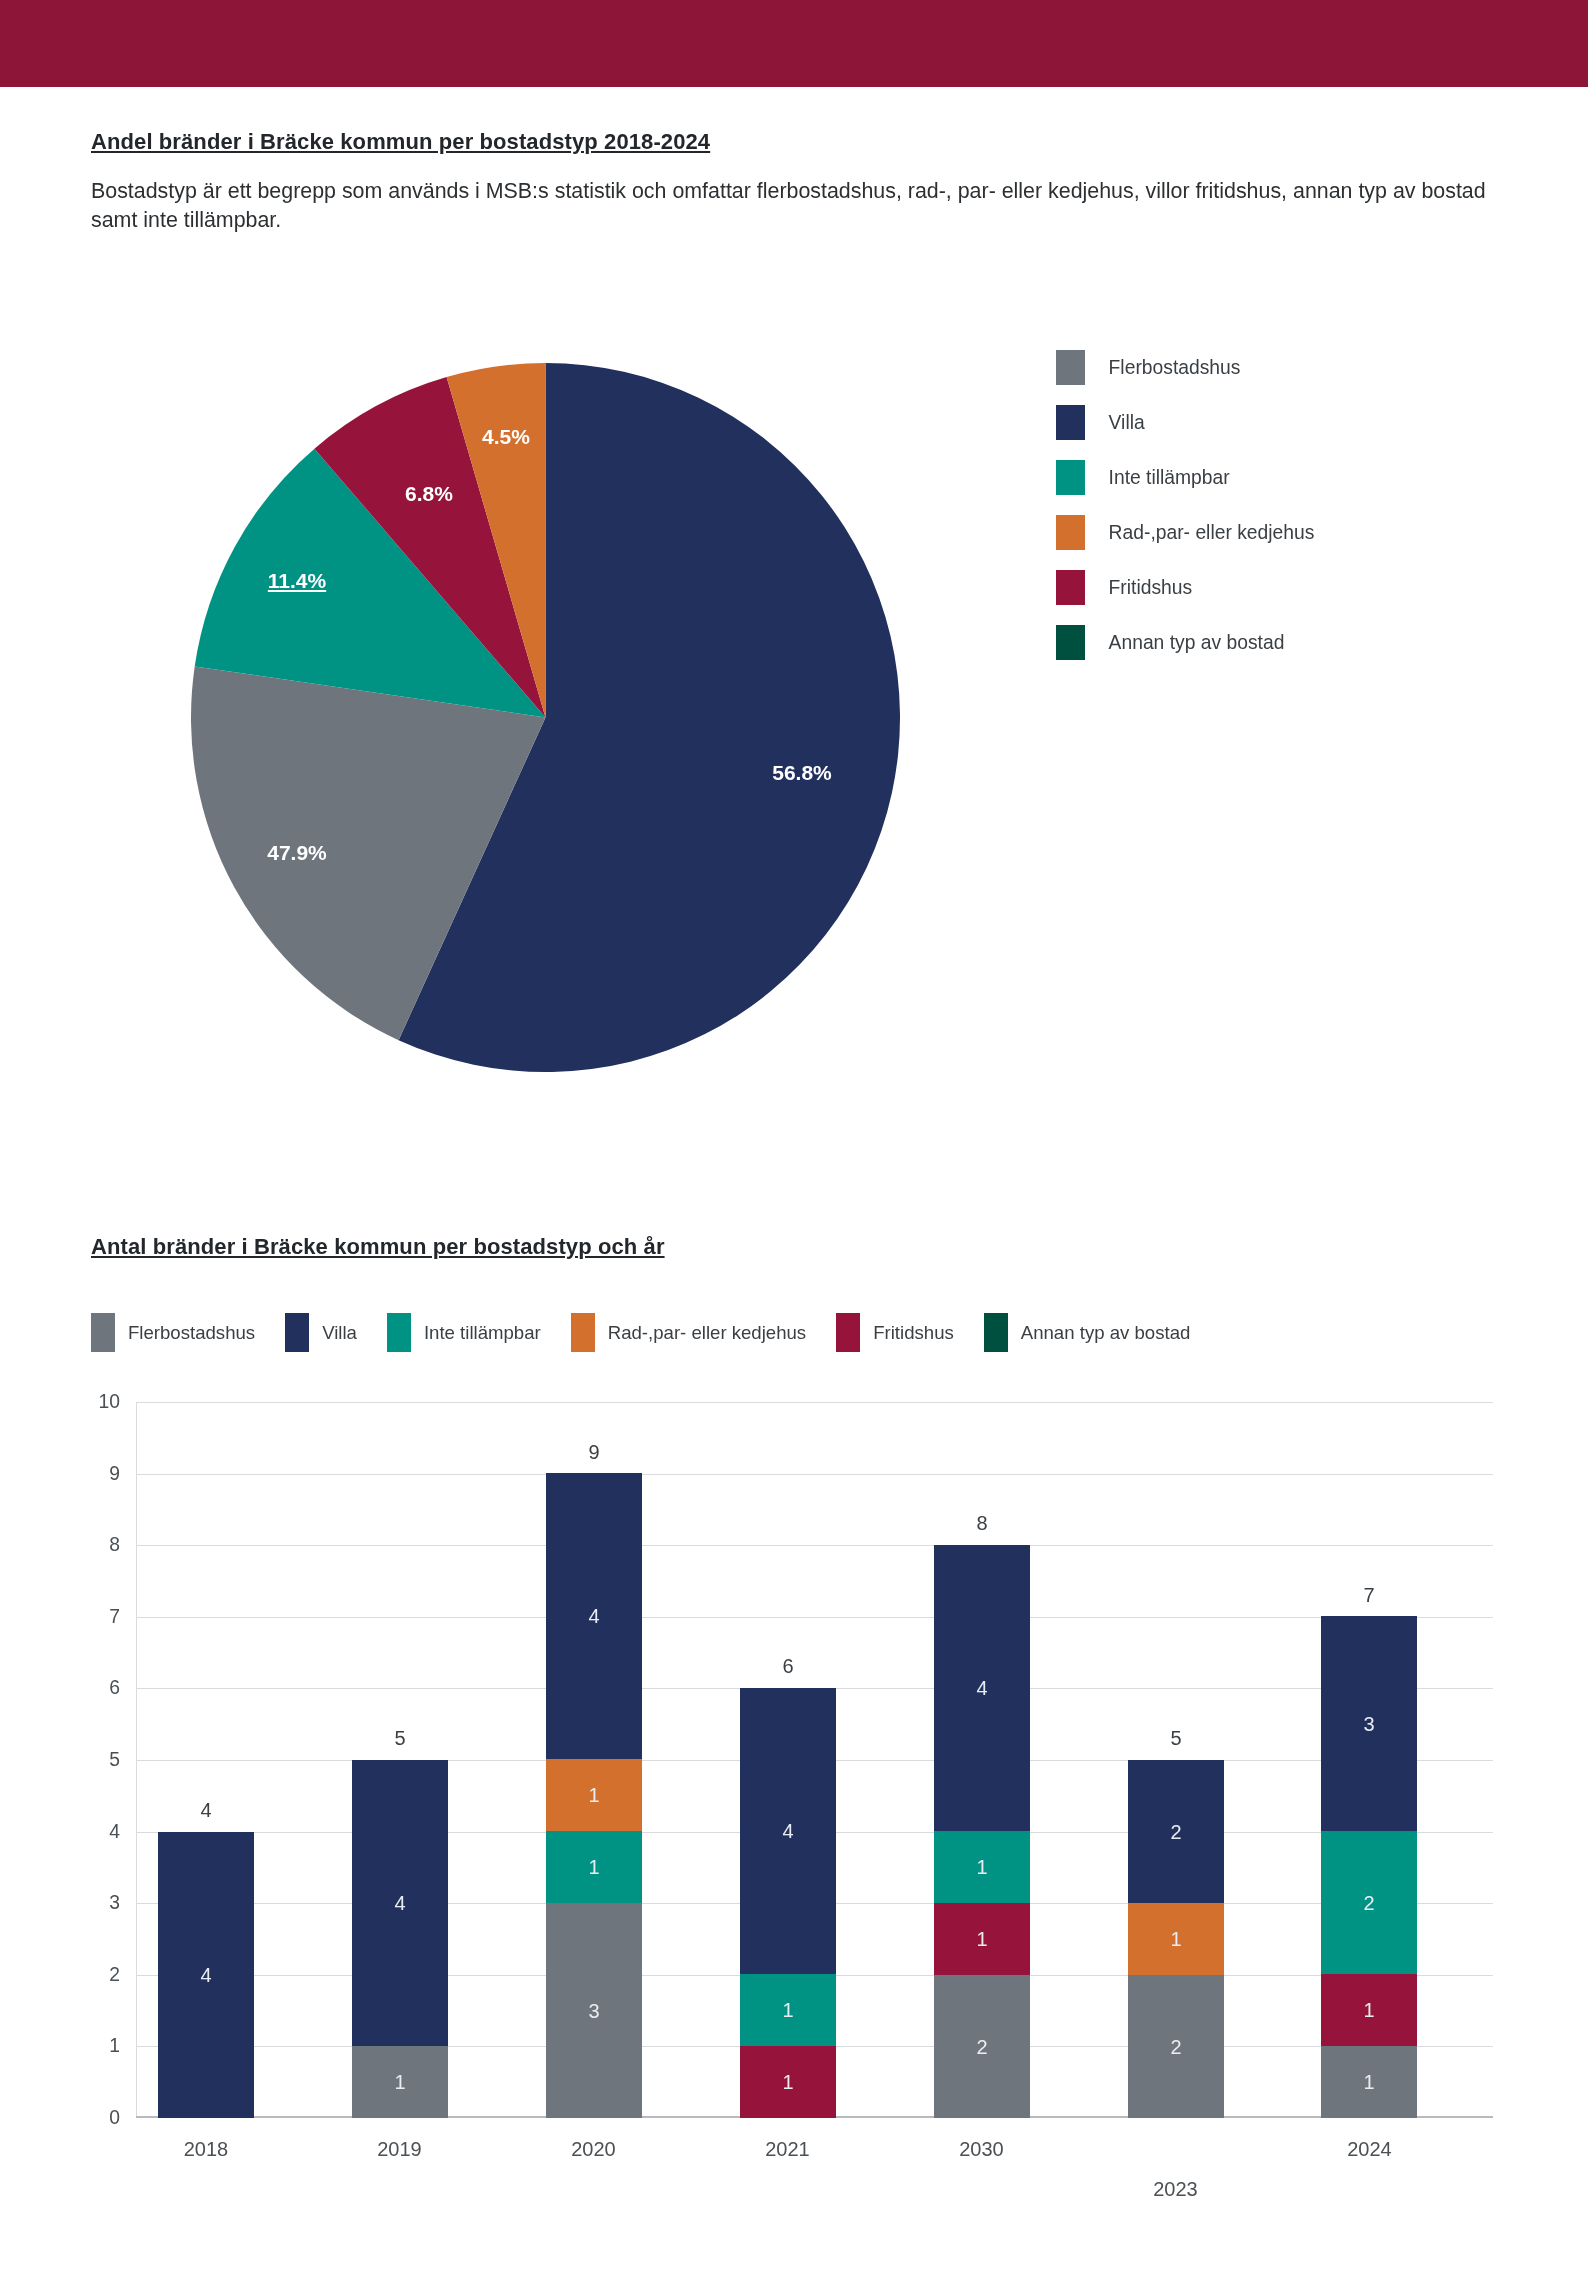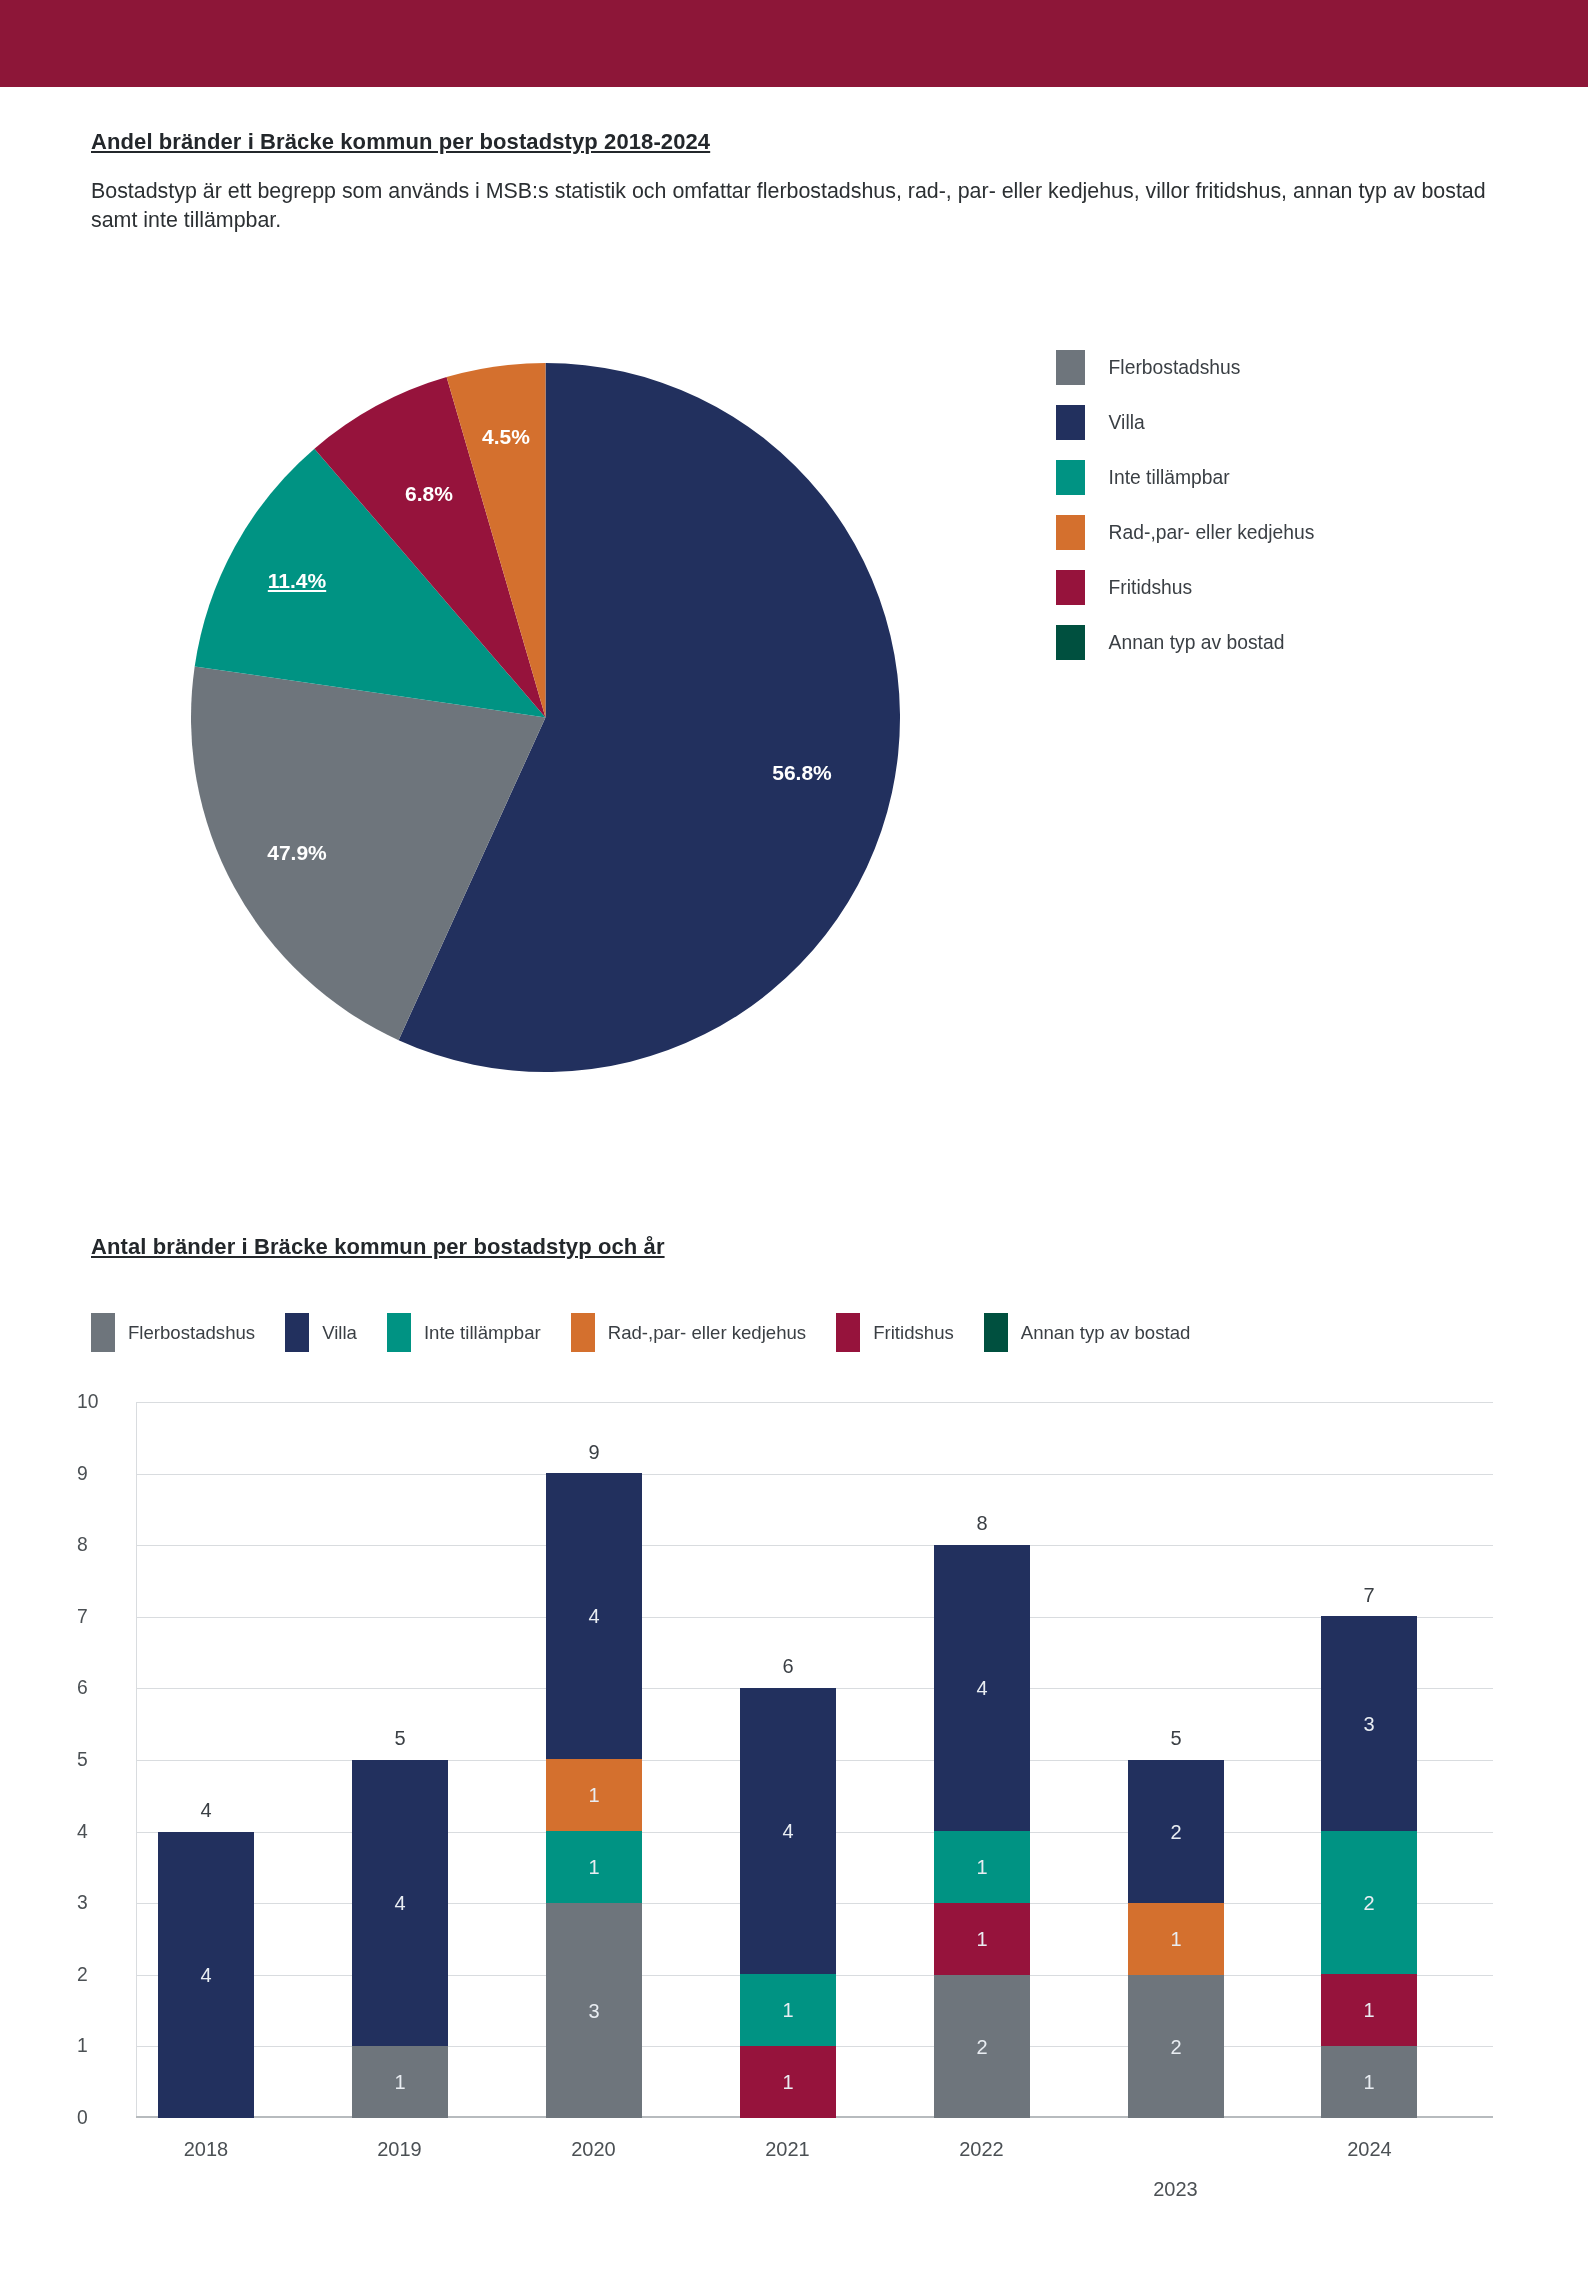--- a/index.html
+++ b/index.html
@@ -92,21 +92,21 @@
   .axis-base {
     position: absolute; left: 0; bottom: 0; width: 1357px; height: 2.1px;
     background: #b7bbbe;
   }
   .axis-left {
     position: absolute; left: 0; top: 0; width: 1.4px; height: 716px;
     background: #d9dcdf;
   }
   .ylabel {
     position: absolute;
-    width: 43px; text-align: left;
+    width: 43px; text-align: right;
     font-size: 19.3px; color: #4b5054;
     transform: translateY(-50%);
   }
   .bar-col {
     position: absolute; bottom: 0;
     width: 96px;
   }
   .seg { position: relative; width: 100%; }
   .seg span {
     position: absolute; left: 0; right: 0;
@@ -287,21 +287,21 @@
           <span>1</span>
         </div>
         <div class="seg" style="height: 72px; background: rgb(150, 19, 60);">
           <span>1</span>
         </div>
         <div class="seg" style="height: 143px; background: rgb(110, 117, 124);">
           <span>2</span>
         </div>
         <div class="bar-total" style="bottom: 583px;">8</div>
       </div>
-      <div class="xlabel" style="left: 774px; top: 736px;">2022</div>
+      <div class="xlabel" style="left: 774px; top: 736px;">2030</div>
       <div class="bar-col" style="left: 992px;">
         <div class="seg" style="height: 143px; background: rgb(34, 48, 94);">
           <span>2</span>
         </div>
         <div class="seg" style="height: 72px; background: rgb(212, 112, 46);">
           <span>1</span>
         </div>
         <div class="seg" style="height: 143px; background: rgb(110, 117, 124);">
           <span>2</span>
         </div>

